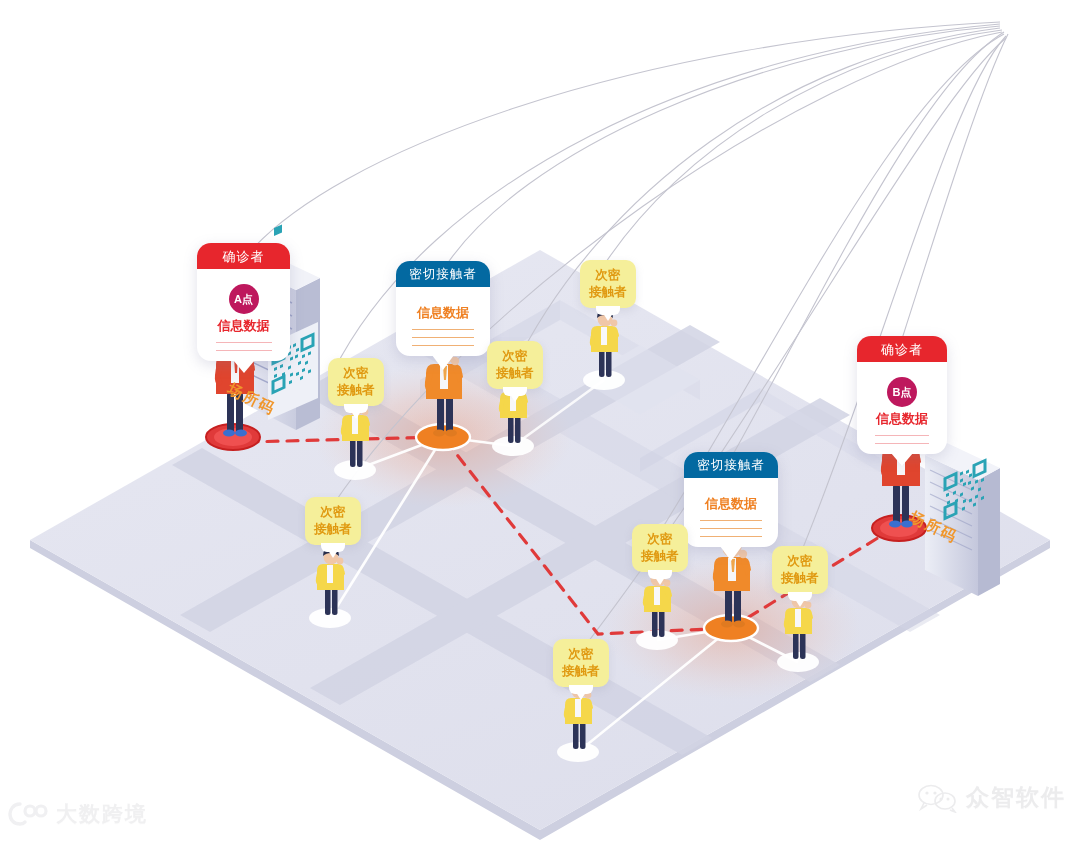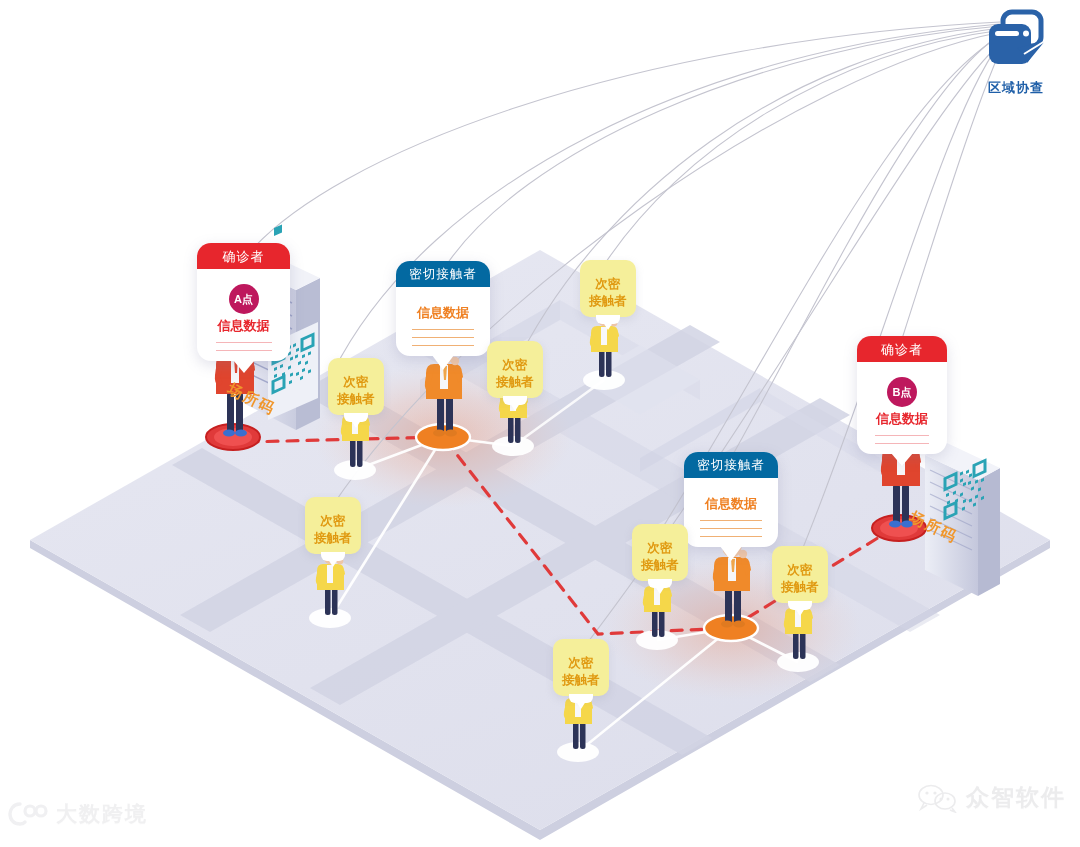--- a/index.html
+++ b/index.html
@@ -35,21 +35,21 @@
 
   
   .card.orange .hd{background:#0369a1;font-size:12.5px;padding:7px 0 6px 0;}
   .card.orange .info{color:#ef8022;font-size:13px;font-weight:bold;margin:9px 0 2px 0;}
   .card.orange .rule{border-color:#f0b074;}
   .card.orange .tail{border-top:15px solid #ffffff;bottom:-14px;}
 
   
   .ybub{position:absolute;background:#f5ef9a;border-radius:10px;text-align:center;
         color:#e09a12;font-weight:bold;font-size:12.5px;line-height:1.35;
-        padding:16px 9px 7px 9px;box-shadow:0 3px 9px rgba(150,150,170,.20);}
+        padding:7px 9px 7px 9px;box-shadow:0 3px 9px rgba(150,150,170,.20);}
   .ybub .tail{position:absolute;left:50%;transform:translateX(-50%);bottom:-13px;
         width:0;height:0;border-left:9px solid transparent;
         border-right:9px solid transparent;border-top:14px solid #ffffff;}
   .ybub .tailpad{position:absolute;left:50%;transform:translateX(-50%);bottom:-7px;
         width:24px;height:9px;background:#ffffff;border-radius:0 0 6px 6px;}
 
   
   .regico{position:absolute;left:974px;top:8px;width:84px;text-align:center;}
   .regico .lbl{color:#1f5fa8;font-size:13px;font-weight:bold;margin-top:5px;letter-spacing:1px;}
 
@@ -508,31 +508,20 @@
     <div class="tail"></div>
   </div>
 
   <div class="ybub" style="left:553px;top:639px;">
     <div>次密</div>
     <div>接触者</div>
     <div class="tailpad"></div>
     <div class="tail"></div>
   </div>
 
-  <div class="regico">
-    <svg width="66" height="62" viewBox="0 0 66 62">
-      <rect x="20" y="4" width="38" height="34" rx="9" fill="none" stroke="#2a62a8" stroke-width="5"></rect>
-      <rect x="6" y="16" width="42" height="40" rx="9" fill="#2a62a8"></rect>
-      <rect x="12" y="23" width="24" height="5" rx="2.5" fill="#ffffff"></rect>
-      <circle cx="43" cy="25.5" r="3" fill="#ffffff"></circle>
-      <path d="M34,40 L62,33 L44,55 L41,46 Z" fill="#2a62a8"></path>
-      <path d="M41,46 L62,33" stroke="#ffffff" stroke-width="2"></path>
-    </svg>
-    <div class="lbl">区域协查</div>
-  </div>
 
   <div class="wm wm-l">
     <svg width="40" height="26" viewBox="0 0 40 26">
       <path d="M12,3 C5,3 2,9 2,13 C2,19 6,23 12,23 C14,23 16,22 17,21" fill="none" stroke="#e4e4e7" stroke-width="3.4" stroke-linecap="round"></path>
       <circle cx="22" cy="10" r="5" fill="none" stroke="#e4e4e7" stroke-width="3.2"></circle>
       <circle cx="33" cy="10" r="5" fill="none" stroke="#e4e4e7" stroke-width="3.2"></circle>
     </svg>
     <span class="txt">大数跨境</span>
   </div>
 

